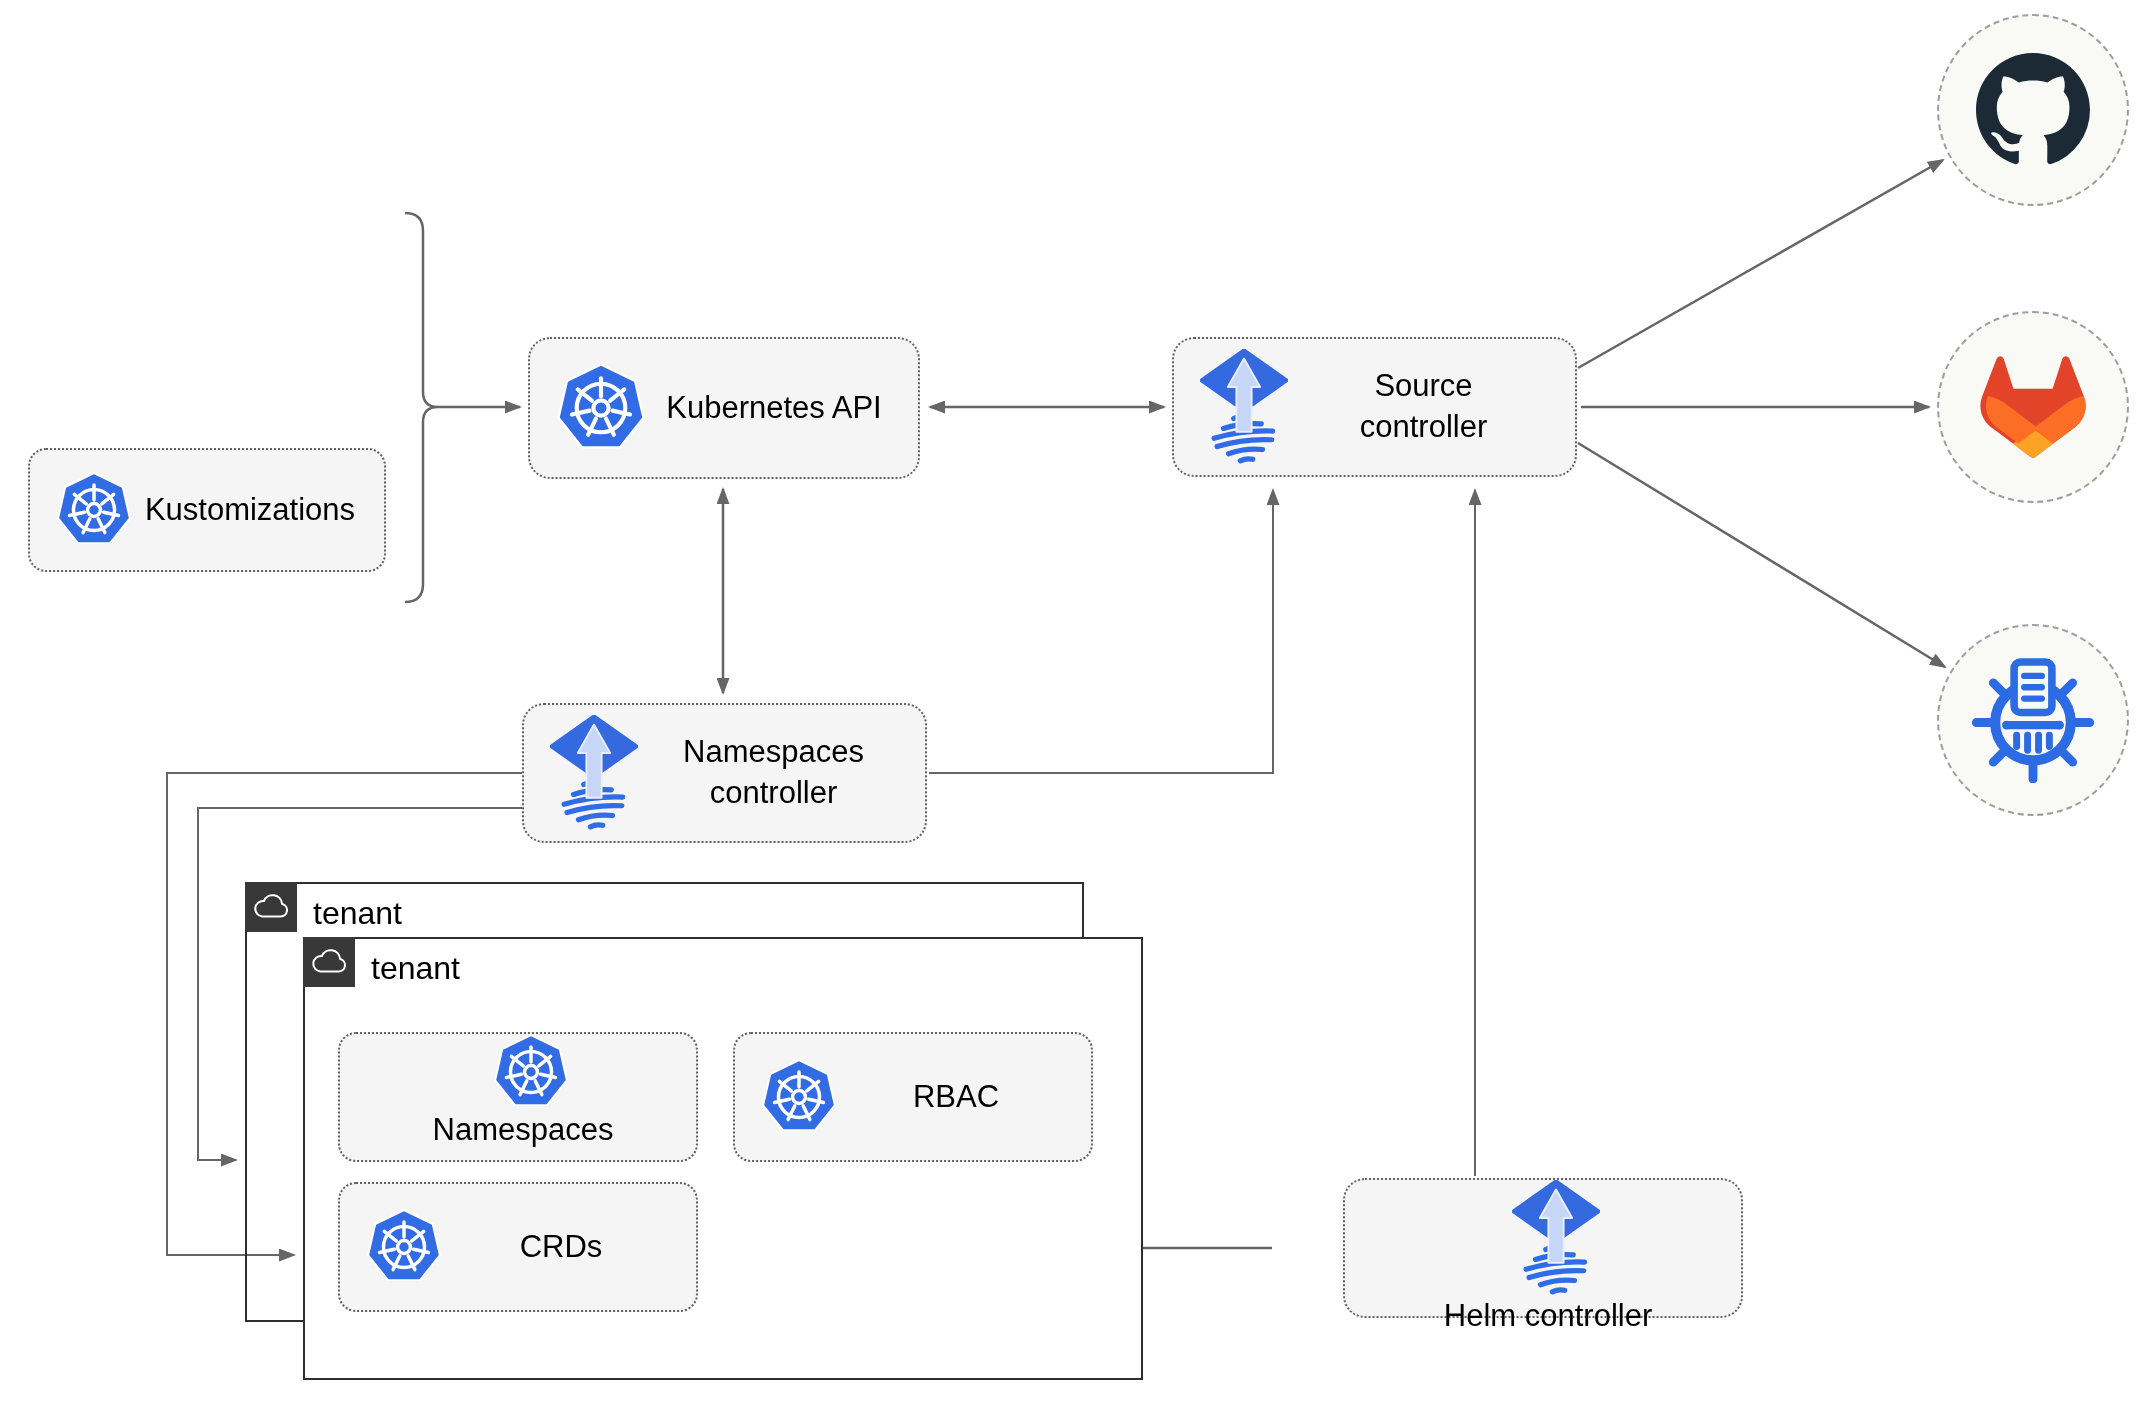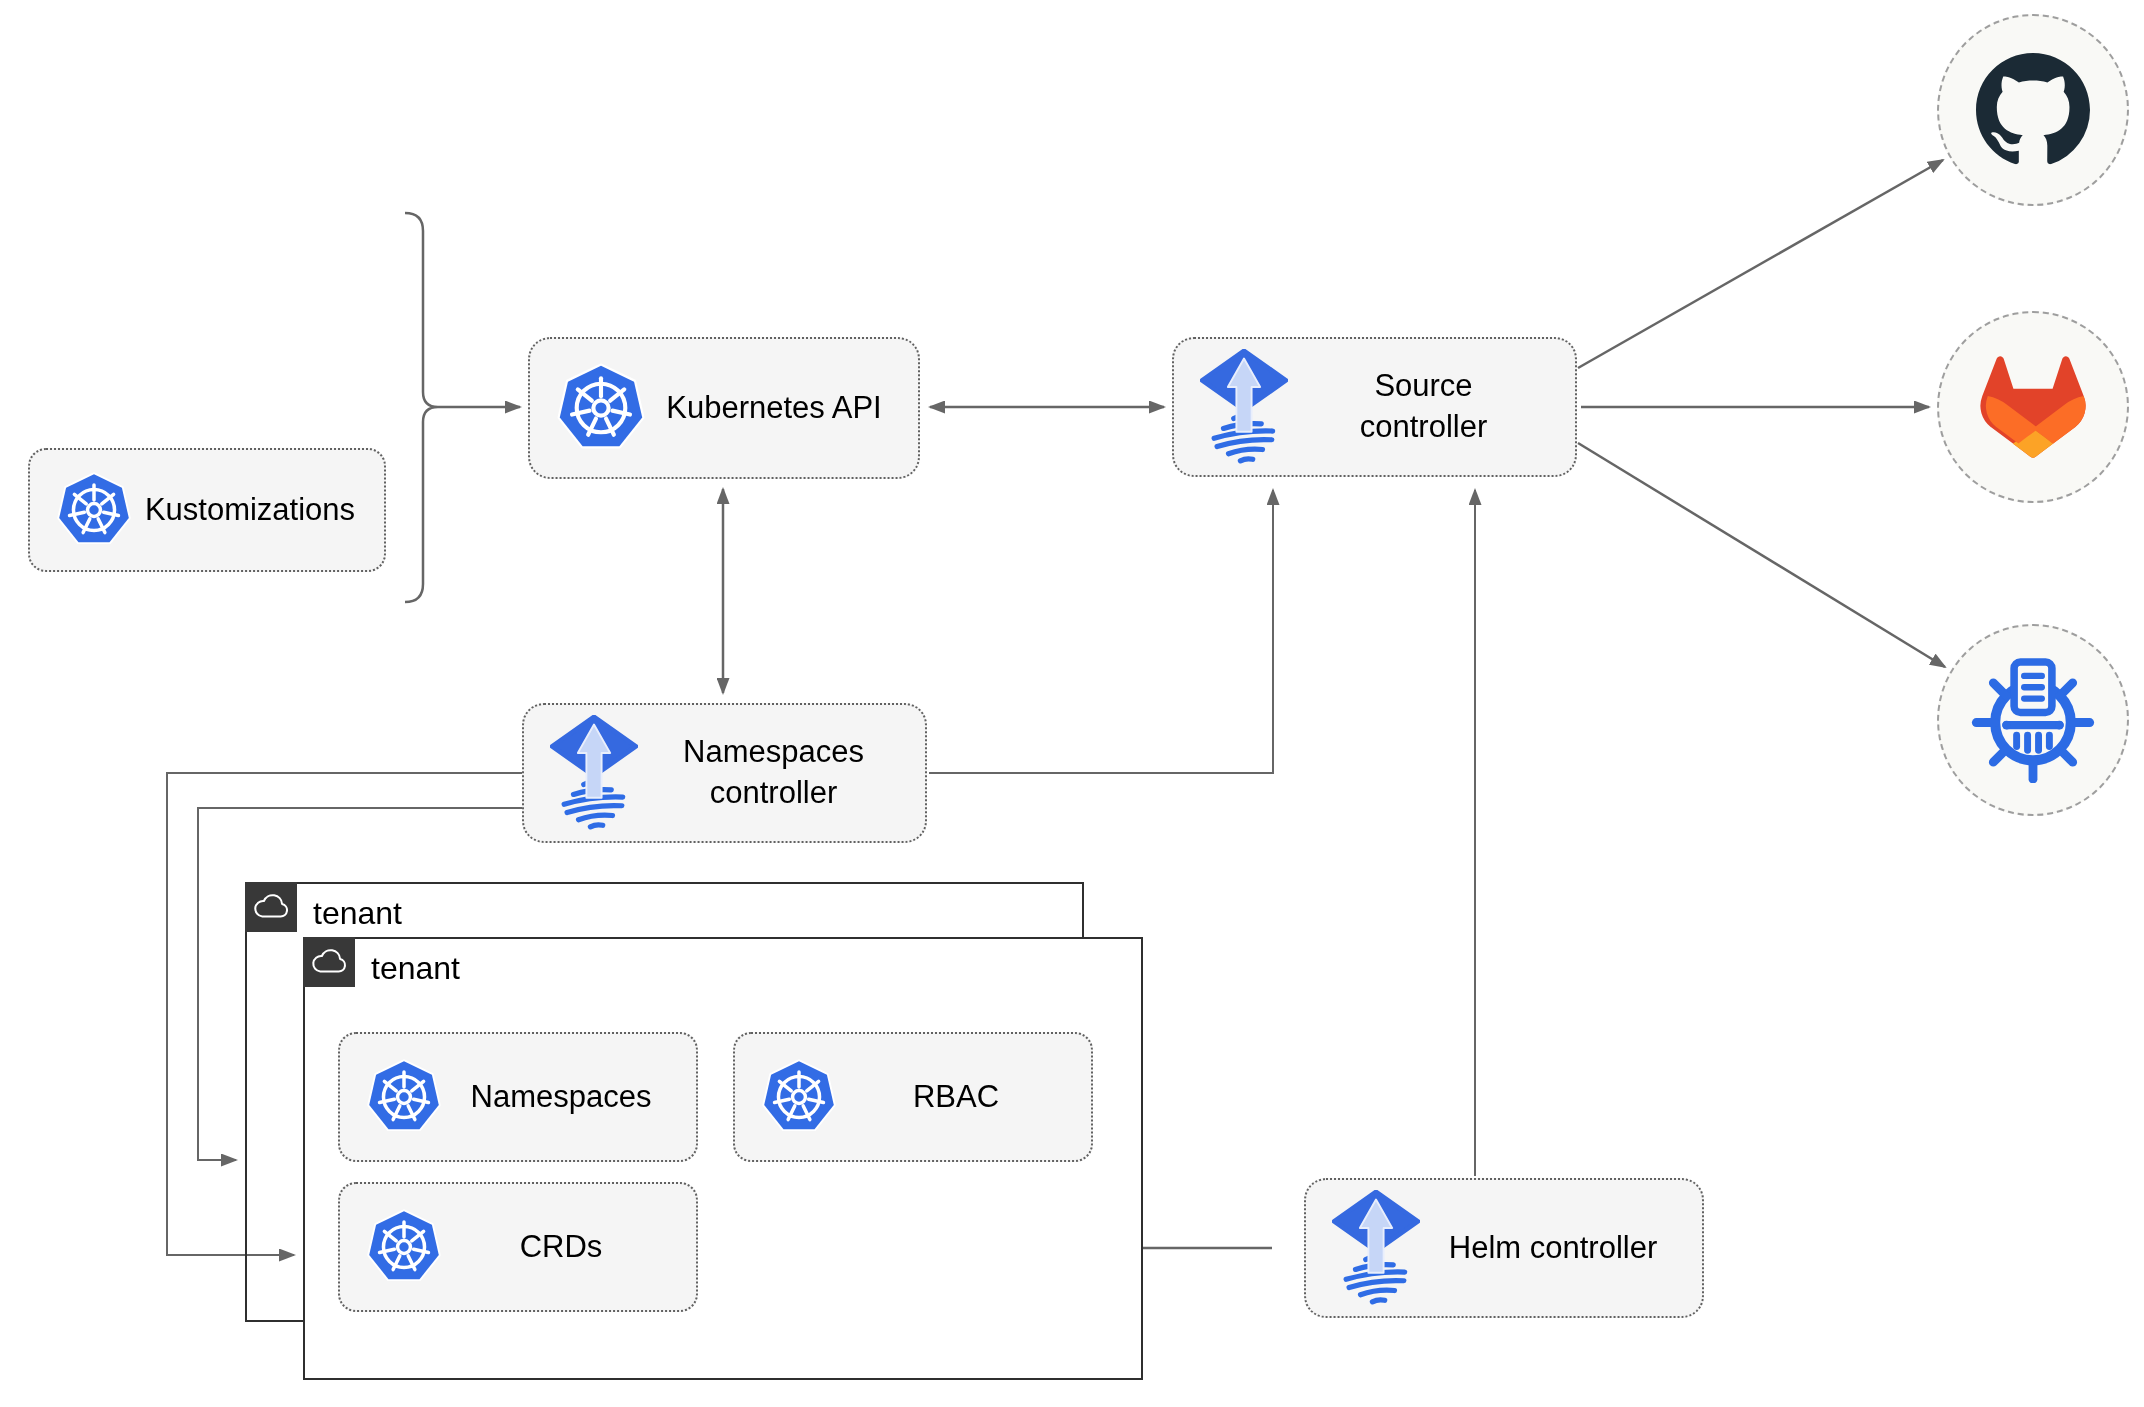--- a/index.html
+++ b/index.html
@@ -148,30 +148,30 @@
 
   <div class="gbox big" style="left:522px; top:703px; width:405px; height:140px;">
     <span class="iconwrap">
       <svg width="88" height="116" viewBox="0 0 92 122">
           <use href="#flux"></use>
         </svg>
     </span>
     <span class="lbl wrap">Namespaces controller</span>
   </div>
 
-  <div class="gbox big" style="left:1304px; top:1178px; width:400px; height:140px;">
+  <div class="gbox big" style="left:1343px; top:1178px; width:400px; height:140px;flex-direction:column;">
     <span class="iconwrap">
       <svg width="88" height="116" viewBox="0 0 92 122">
           <use href="#flux"></use>
         </svg>
     </span>
     <span class="lbl wrap">Helm controller</span>
   </div>
 
-  <div class="gbox" style="left:338px; top:1032px; width:360px; height:130px;">
+  <div class="gbox" style="left:338px; top:1032px; width:360px; height:130px;flex-direction:column;">
     <span class="iconwrap">
       <svg width="76" height="76" viewBox="0 0 100 100">
           <use href="#k8s"></use>
         </svg>
     </span>
     <span class="lbl">Namespaces</span>
   </div>
 
   <div class="gbox" style="left:733px; top:1032px; width:360px; height:130px;">
     <span class="iconwrap">

